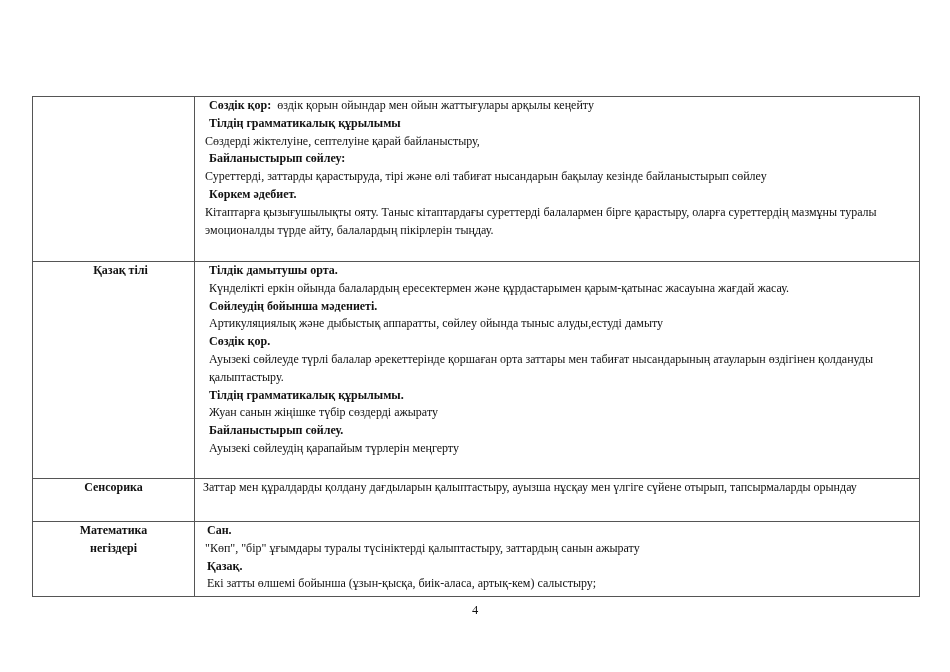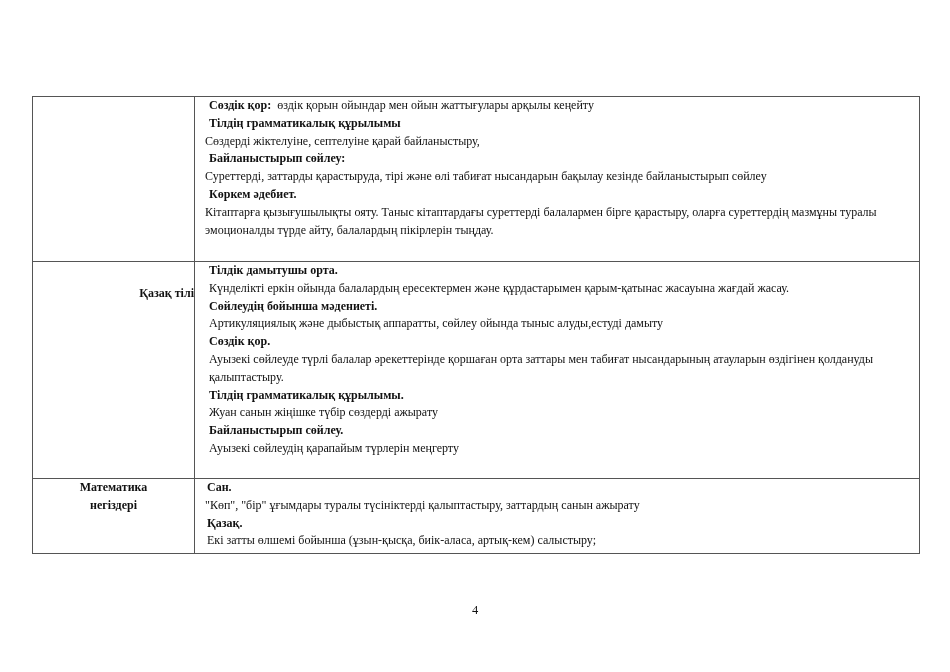--- a/index.html
+++ b/index.html
@@ -17,21 +17,21 @@
     table.plan td {
       border: 1px solid #555;
       vertical-align: top;
       padding: 0;
     }
     td.col-subject { width: 161px; }
     td.col-content { padding-left: 6px !important; padding-right: 4px !important; }
     .subject-label {
       font-weight: bold; text-align: center; padding-top: 0px;
     }
-    .subject-label.left { text-align: right; padding-left: 14px; margin-top: 23px; }
+    .subject-label.left { text-align: center; padding-left: 14px; }
     .heading { font-weight: bold; padding-left: 8px; }
     .text { padding-left: 4px; }
     .text.indent { padding-left: 8px; }
     .inline-bold { font-weight: bold; }
     .row-1 td { height: 164px; }
     .row-2 td { height: 216px; }
     .row-3 td { height: 42px; }
     .row-4 td { height: 74px; }
     .page-number {
       position: absolute; top: 603px; left: 0; width: 950px;
@@ -68,20 +68,28 @@
         <div class="heading">Сөйлеудің бойынша мәдениеті.</div>
         <div class="text indent">Артикуляциялық және дыбыстық аппаратты, сөйлеу ойында тыныс алуды,естуді дамыту</div>
         <div class="heading">Сөздік қор.</div>
         <div class="text indent">Ауызекі сөйлеуде түрлі балалар әрекеттерінде қоршаған орта заттары мен табиғат нысандарының атауларын өздігінен қолдануды қалыптастыру.</div>
         <div class="heading">Тілдің грамматикалық құрылымы.</div>
         <div class="text indent">Жуан санын жіңішке түбір сөздерді ажырату</div>
         <div class="heading">Байланыстырып сөйлеу.</div>
         <div class="text indent">Ауызекі сөйлеудің қарапайым түрлерін меңгерту</div>
       </td>
     </tr>
+    <tr class="row-3">
+      <td class="col-subject">
+        <div class="subject-label">Сенсорика</div>
+      </td>
+      <td class="col-content">
+        <div class="text" style="padding-left:2px;">Заттар мен құралдарды қолдану дағдыларын қалыптастыру, ауызша нұсқау мен үлгіге сүйене отырып, тапсырмаларды орындау</div>
+      </td>
+    </tr>
     <tr class="row-4">
       <td class="col-subject">
         <div class="subject-label" style="padding: 0 22px;">Математика негіздері</div>
       </td>
       <td class="col-content">
         <div class="heading" style="padding-left:6px;">Сан.</div>
         <div class="text">"Көп", "бір" ұғымдары туралы түсініктерді қалыптастыру, заттардың санын ажырату</div>
         <div class="heading" style="padding-left:6px;">Қазақ.</div>
         <div class="text indent" style="padding-left:6px;">Екі затты өлшемі бойынша (ұзын-қысқа, биік-аласа, артық-кем) салыстыру;</div>
       </td>

